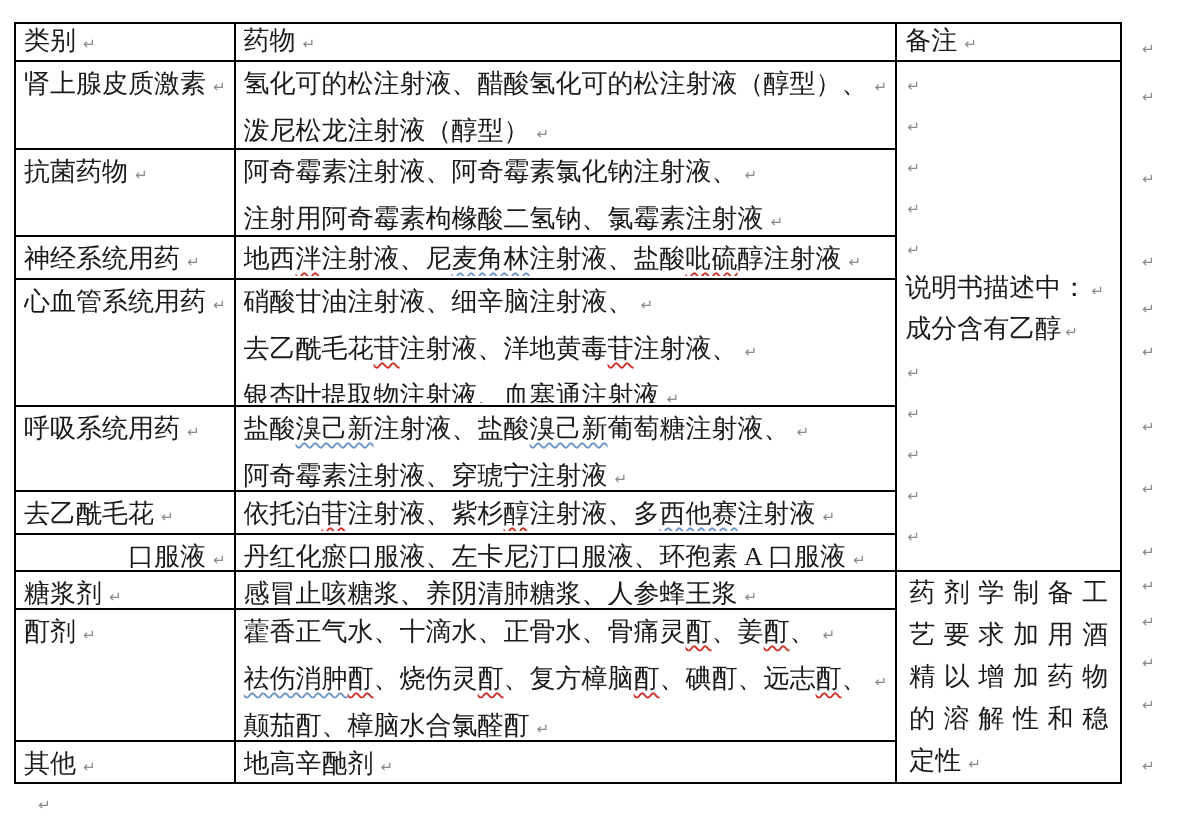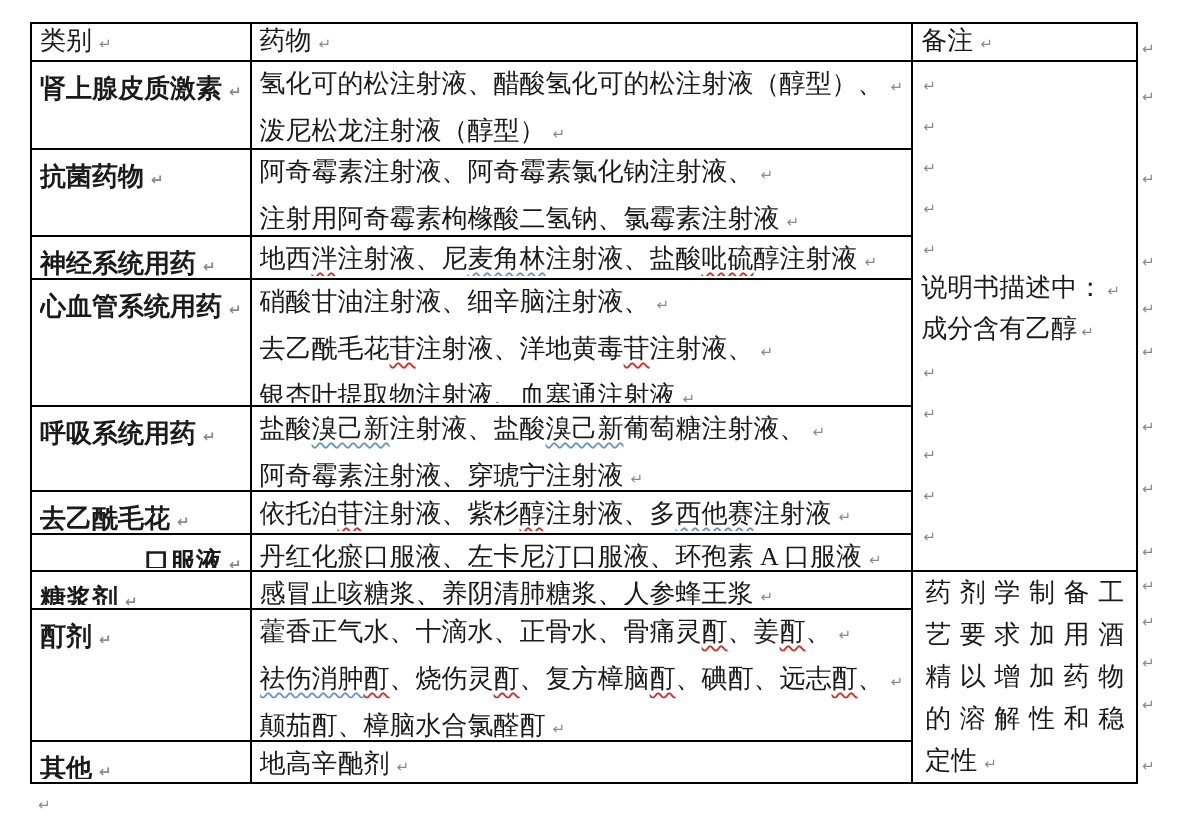--- a/index.html
+++ b/index.html
@@ -5,31 +5,31 @@
   html,body { margin:0; padding:0; }
   body {
     width:1184px; height:822px; background:#ffffff; overflow:hidden;
     font-family:"Liberation Serif","DejaVu Serif",serif;
   }
   .page {
     position:relative; width:1184px; height:822px; background:#ffffff;
     color:var(--text-color,#1a1a1a);
   }
   table.doc {
-    position:absolute; left:30px; top:22px;
+    position:absolute; left:14px; top:22px;
     border-collapse:collapse; table-layout:fixed;
   }
   table.doc td, table.doc th {
     border:2px solid var(--border-color,#000);
     vertical-align:top; padding:0 8px;
     font-weight:normal; font-size:26px; text-align:left;
   }
   .cellwrap { overflow:hidden; }
   .hline { line-height:34px; white-space:nowrap; }
-  .cat-line { line-height:54px; white-space:nowrap;font-weight:bold; }
+  .cat-line { line-height:43px; white-space:nowrap; }
   .drug-line { line-height:43px; white-space:nowrap; }
   .mark {
     color:var(--mark-color,#8a8a8a);
     font-family:"DejaVu Sans",sans-serif;
     font-size:15px; margin-left:7px;
   }
   .sq-red {
     text-decoration-line:underline; text-decoration-style:wavy;
     text-decoration-color:var(--spell-red,#d03028);
     text-decoration-thickness:2px; text-underline-offset:5px;

